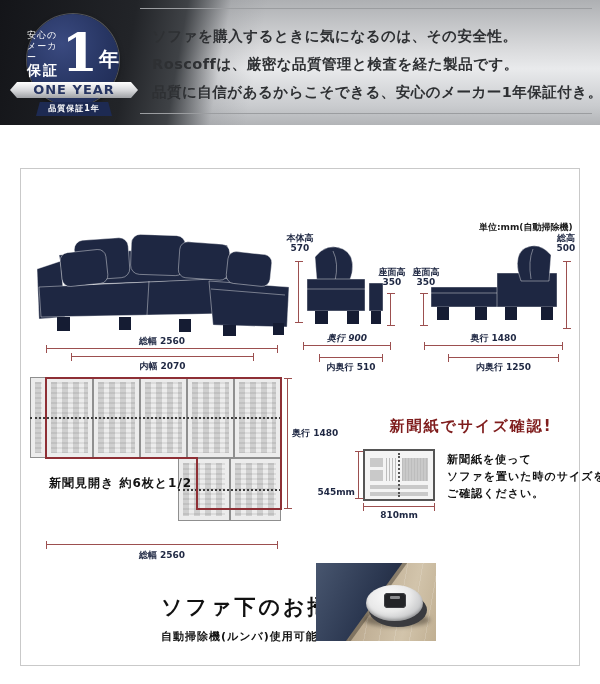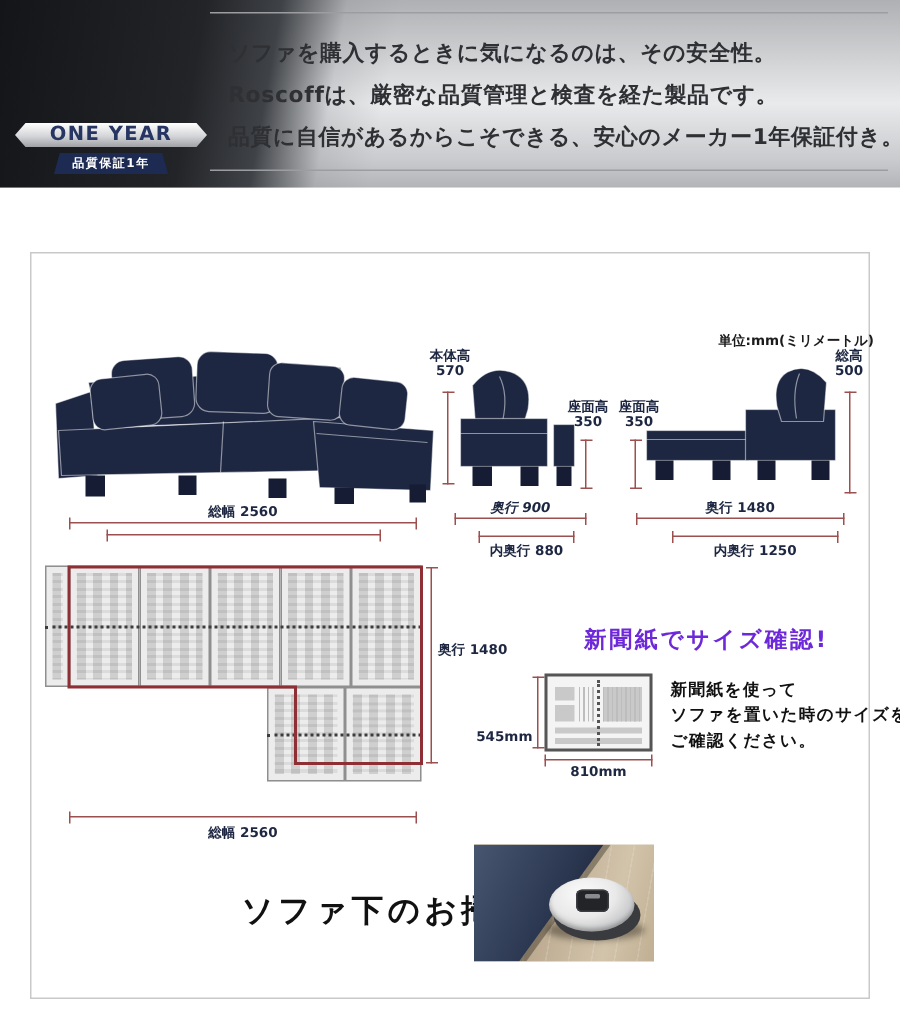--- a/index.html
+++ b/index.html
@@ -77,21 +77,21 @@
   .np-row .cell{position:relative;border:1px solid #8f8f8f;background:#ececec;flex:1;}
   .np-row .cell::after{content:"";position:absolute;inset:4px;
     background:repeating-linear-gradient(180deg,rgba(0,0,0,.07) 0 2px,transparent 2px 5px),
                repeating-linear-gradient(90deg,#cfcfcf 0 6px,transparent 6px 11px);}
   .fold{position:absolute;border-top:2px dotted #3c3c3c;z-index:2;}
   .footprint-svg{position:absolute;left:20px;top:203px;width:270px;height:150px;z-index:3;}
   .np-caption{position:absolute;left:28px;top:306px;font-size:12px;font-weight:bold;color:#111;letter-spacing:1px;z-index:5;}
 
   
   .np-check-title{position:absolute;left:340px;top:248px;width:220px;text-align:center;
-    font-size:15px;font-weight:bold;color:#6d28d9;letter-spacing:2px;}
+    font-size:15px;font-weight:bold;color:#7f1d1d;letter-spacing:2px;}
   .small-np{position:absolute;left:342px;top:280px;width:72px;height:52px;border:2px solid #555;background:#f4f4f4;}
   .small-np .blk{position:absolute;background:#c9c9c9;}
   .small-np .stripes{position:absolute;background:repeating-linear-gradient(90deg,#bdbdbd 0 1px,transparent 1px 3px);}
   .small-np .foldv{position:absolute;left:33px;top:2px;width:0;height:44px;border-left:2px dotted #555;}
   .np-check-desc{position:absolute;left:426px;top:282px;font-size:11px;font-weight:bold;color:#111;
     line-height:17px;letter-spacing:1px;white-space:nowrap;}
 
   
   .clean-title{position:absolute;left:140px;top:424px;font-size:21px;font-weight:bold;color:#111;letter-spacing:3px;}
   .clean-note{position:absolute;left:140px;top:460px;font-size:11px;font-weight:bold;color:#111;letter-spacing:1px;}
@@ -119,33 +119,46 @@
 <body>
 
 <div class="page">
 
   <header class="hdr">
     <div class="hdr-dark"></div>
     <div class="hdr-rule top"></div>
     <div class="hdr-rule bot"></div>
 
     <div class="badge">
+      <div class="badge-circle">
+        <div class="badge-inner">
+          <div class="badge-small">
+            <span>安心の</span>
+            <span>メーカー</span>
+            <span class="s3">保証</span>
+          </div>
+          <div class="badge-big">
+            <span class="one">1</span>
+            <span class="nen">年</span>
+          </div>
+        </div>
+      </div>
       <div class="badge-ribbon">ONE YEAR WARRANTY</div>
       <div class="badge-sub">品質保証1年</div>
     </div>
 
     <div class="hdr-text">
       <p>ソファを購入するときに気になるのは、その安全性。</p>
       <p>Roscoffは、厳密な品質管理と検査を経た製品です。</p>
       <p>品質に自信があるからこそできる、安心のメーカー1年保証付き。</p>
     </div>
   </header>
 
   <section class="panel">
-    <div class="unit-note">単位:mm(ミリメートル)</div>
+    <div class="unit-note">単位:mm(自動掃除機)</div>
 
     <svg class="sofa-svg front-svg" viewBox="0 0 262 112">
       <g fill="#1e2742" stroke="rgba(255,255,255,.5)" stroke-width="0.8">
         <polygon points="6,44 30,36 34,92 8,94"></polygon>
         <polygon points="28,30 196,20 206,54 34,60"></polygon>
         <polygon points="8,62 226,52 230,88 10,92"></polygon>
         <polygon points="178,56 258,62 256,102 182,100"></polygon>
         <line x1="118" y1="56" x2="116" y2="90"></line>
         <line x1="180" y1="64" x2="254" y2="70"></line>
         <rect x="44" y="14" width="54" height="40" rx="9" transform="rotate(-4 71 34)"></rect>
@@ -159,20 +172,21 @@
         <rect x="88" y="92" width="12" height="13"></rect>
         <rect x="148" y="94" width="12" height="13"></rect>
         <rect x="192" y="100" width="13" height="11"></rect>
         <rect x="242" y="98" width="11" height="12"></rect>
       </g>
     </svg>
 
     <div class="dlab center" style="left:25px;top:166px;width:232px;">総幅 2560</div>
     <div class="dh" style="left:25px;top:179px;width:232px;"></div>
     <div class="dh" style="left:50px;top:187px;width:183px;"></div>
+    <div class="dlab center" style="left:50px;top:191px;width:183px;">内幅 2070</div>
 
     <svg class="sofa-svg side1-svg" viewBox="0 0 88 85">
       <g fill="#1e2742" stroke="rgba(255,255,255,.5)" stroke-width="0.8">
         <path d="M12,16 Q24,1 40,8 Q52,14 49,32 L46,42 L14,42 Z"></path>
         <path d="M30,10 Q36,22 32,40" fill="none"></path>
         <rect x="4" y="38" width="58" height="32"></rect>
         <rect x="66" y="42" width="14" height="28"></rect>
         <line x1="4" y1="48" x2="62" y2="48"></line>
       </g>
       <g fill="#151c33">
@@ -187,21 +201,21 @@
     </div>
     <div class="dv" style="left:277px;top:92px;height:62px;"></div>
     <div class="dlab stack" style="left:350px;top:98px;width:42px;">
       <div>座面高</div>
       <div>350</div>
     </div>
     <div class="dv" style="left:369px;top:124px;height:33px;"></div>
     <div class="dlab center" style="left:282px;top:163px;width:88px;font-style:italic;">奥行 900</div>
     <div class="dh" style="left:282px;top:176px;width:88px;"></div>
     <div class="dh" style="left:298px;top:188px;width:64px;"></div>
-    <div class="dlab center" style="left:298px;top:192px;width:64px;">内奥行 880</div>
+    <div class="dlab center" style="left:298px;top:192px;width:64px;">内奥行 510</div>
 
     <svg class="sofa-svg side2-svg" viewBox="0 0 135 85">
       <g fill="#1e2742" stroke="rgba(255,255,255,.5)" stroke-width="0.8">
         <rect x="2" y="46" width="68" height="20"></rect>
         <line x1="2" y1="52" x2="70" y2="52"></line>
         <rect x="68" y="32" width="60" height="34"></rect>
         <path d="M122,14 Q110,0 96,7 Q86,13 89,30 L92,40 L120,40 Z"></path>
         <path d="M104,8 Q99,20 102,38" fill="none"></path>
       </g>
       <g fill="#151c33">
@@ -240,20 +254,21 @@
     </div>
     <div class="fold" style="left:9px;top:248px;width:251px;"></div>
     <div class="fold" style="left:157px;top:320px;width:103px;"></div>
 
     <svg class="footprint-svg" viewBox="0 0 270 150">
       <path d="M5,6 H240 V137 H156 V86 H5 Z" fill="none" stroke="#8e2f35" stroke-width="2"></path>
     </svg>
 
     <div class="dv" style="left:266px;top:209px;height:131px;"></div>
     <div class="dlab" style="left:271px;top:258px;">奥行 1480</div>
+    <div class="np-caption">新聞見開き 約6枚と1/2</div>
     <div class="dh" style="left:25px;top:375px;width:232px;"></div>
     <div class="dlab center" style="left:25px;top:380px;width:232px;">総幅 2560</div>
 
     <div class="np-check-title">新聞紙でサイズ確認!</div>
     <div class="small-np">
       <div class="blk" style="left:5px;top:7px;width:13px;height:9px;"></div>
       <div class="blk" style="left:5px;top:19px;width:13px;height:11px;"></div>
       <div class="stripes" style="left:21px;top:7px;width:11px;height:23px;"></div>
       <div class="stripes" style="left:37px;top:7px;width:26px;height:23px;background-color:#c9c9c9;"></div>
       <div class="blk" style="left:5px;top:34px;width:58px;height:4px;"></div>
@@ -264,20 +279,21 @@
     <div class="dv" style="left:337px;top:282px;height:48px;"></div>
     <div class="dh" style="left:342px;top:337px;width:72px;"></div>
     <div class="dlab center" style="left:342px;top:341px;width:72px;">810mm</div>
     <div class="np-check-desc">
       <div>新聞紙を使って</div>
       <div>ソファを置いた時のサイズを</div>
       <div>ご確認ください。</div>
     </div>
 
     <div class="clean-title">ソファ下のお掃除</div>
+    <div class="clean-note">自動掃除機(ルンバ)使用可能</div>
     <div class="photo">
       <div class="planks"></div>
       <div class="sofa-shadow"></div>
       <div class="sofa-edge"></div>
       <div class="roomba">
         <div class="shadow"></div>
         <div class="base"></div>
         <div class="disc"></div>
         <div class="cpanel"></div>
         <div class="btn"></div>

